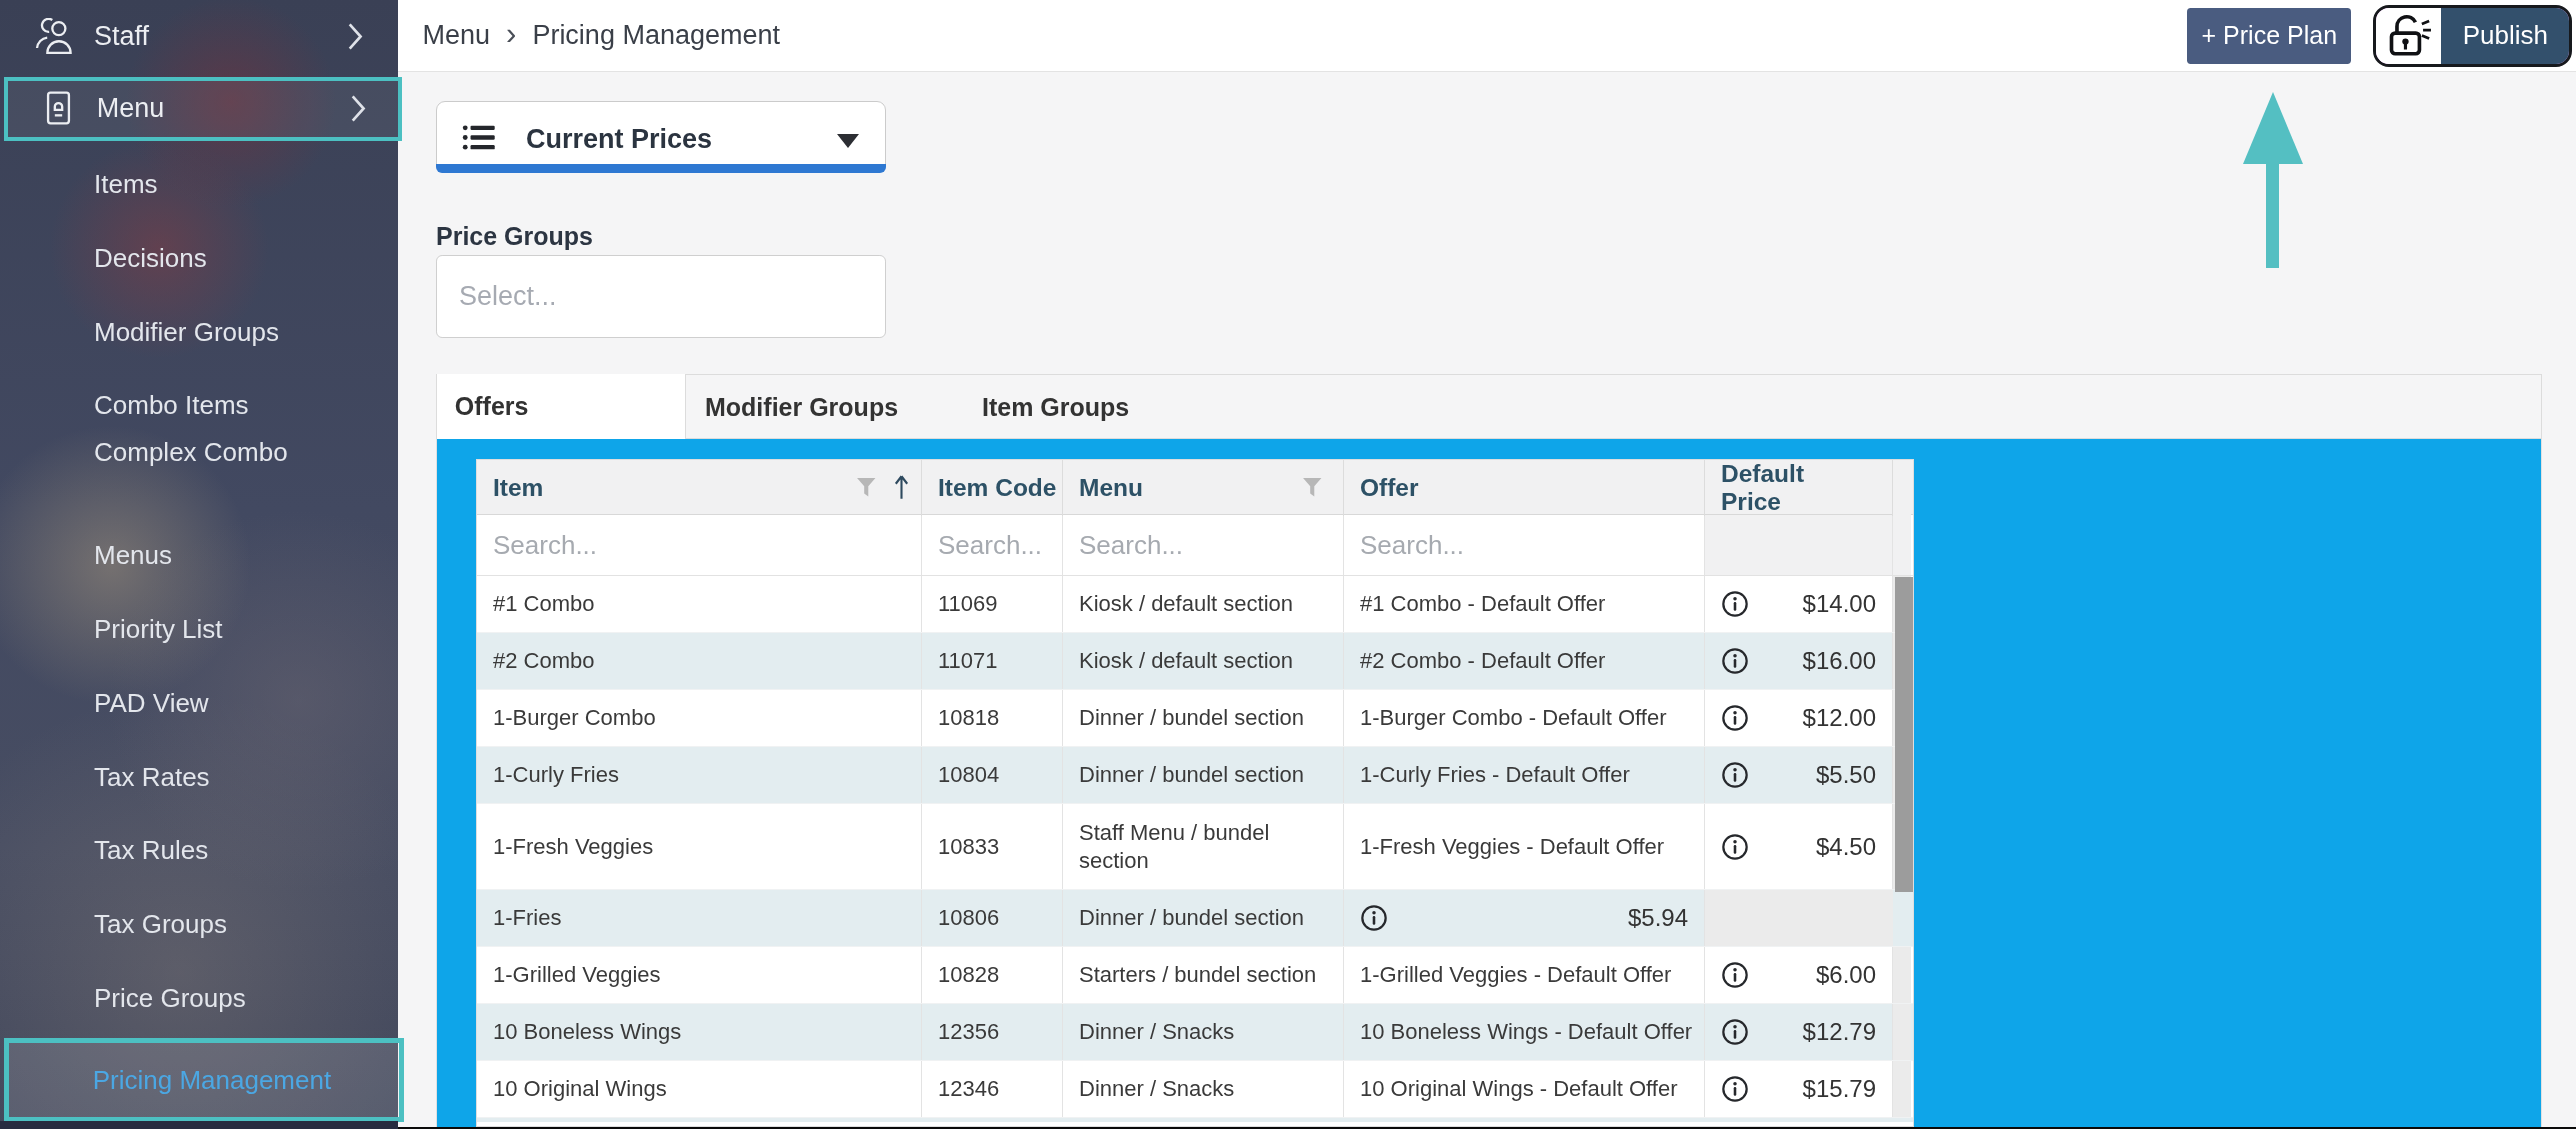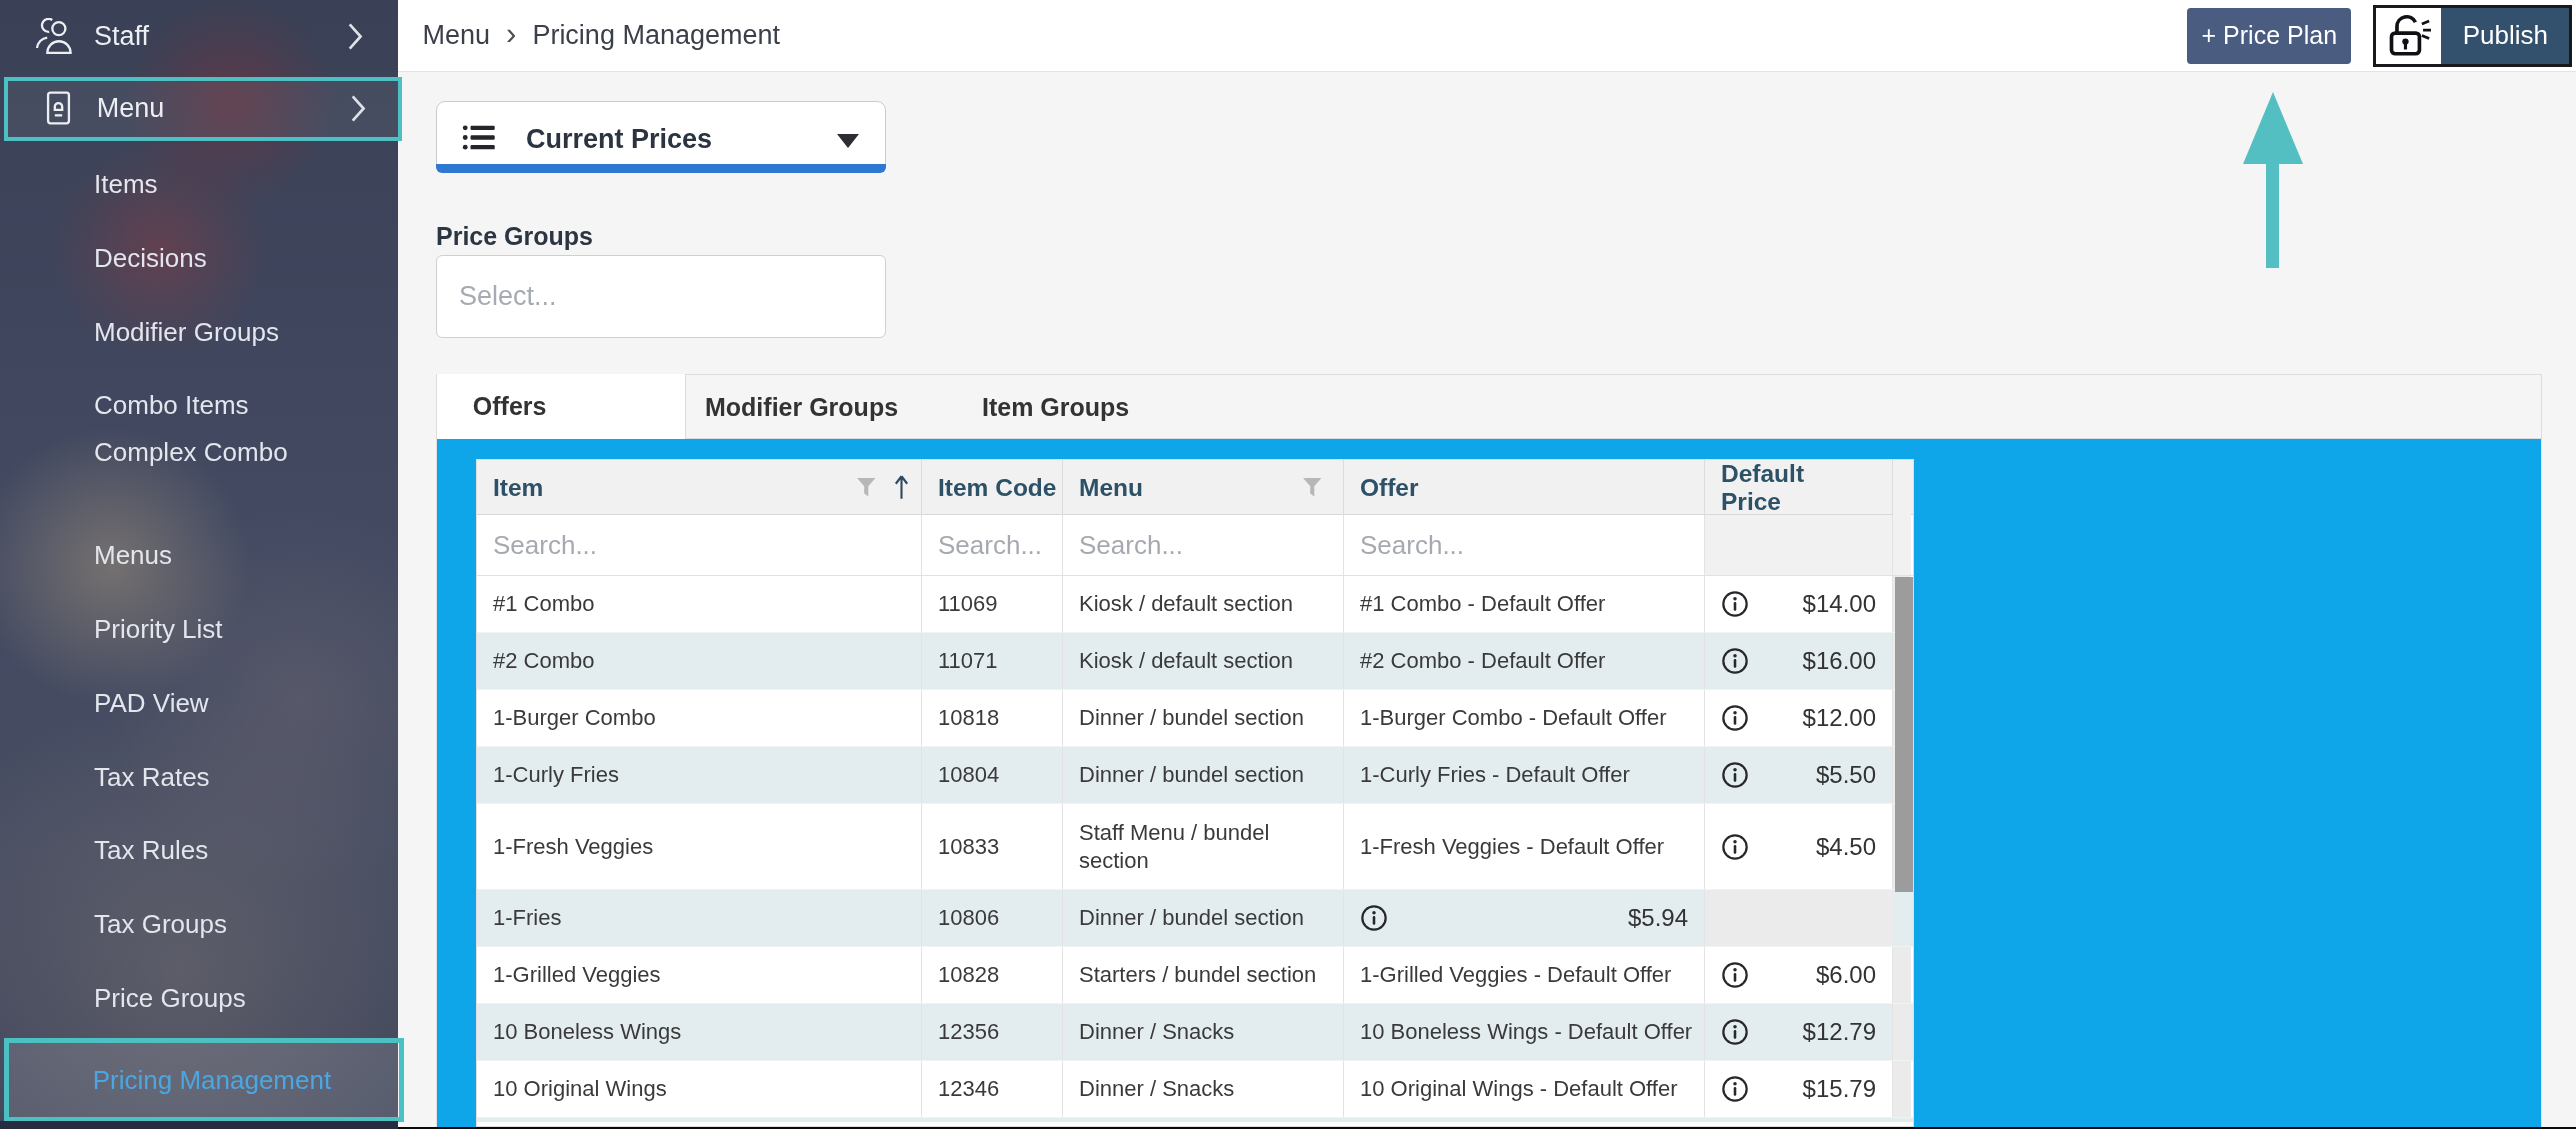--- a/index.html
+++ b/index.html
@@ -34,21 +34,21 @@
 
   
   .topbar { position:absolute; left:398px; top:0; width:2178px; height:72px; background:#fff;
     border-bottom:1.2px solid #e3e3e3; z-index:10; }
   .breadcrumb { position:absolute; left:24.5px; top:0; height:71px; display:flex; align-items:center; gap:16px; }
   .crumb { font-size:27px; color:#3a3f48; }
   .crumb-sep { font-size:31px; color:#4a4f58; padding-bottom:3.7px; }
   .top-actions { position:absolute; right:3.7px; top:4.9px; height:62px; display:flex; align-items:center; gap:22px; }
   .btn-price-plan { height:56px; width:164px; background:#4a5c80; border:none; border-radius:3.7px;
     color:#fff; font-size:25px; font-family:inherit; cursor:pointer; }
-  .publish-group { height:62px; display:flex; border:3.7px solid #17191d; border-radius:0; overflow:hidden; background:#f0abfc; }
+  .publish-group { height:62px; display:flex; border:3.7px solid #17191d; border-radius:16px; overflow:hidden; background:#f0abfc; }
   .lock-part { width:65px; display:flex; align-items:center; justify-content:center; background:#fff; cursor:pointer; }
   .btn-publish { width:128px; background:#33506c; border:none; color:#fff; font-size:26px; font-family:inherit; cursor:pointer; }
 
   
   .content { position:absolute; left:398px; top:72px; width:2178px; height:1057px; background:#f5f5f6; }
 
   .view-selector { position:absolute; left:38px; top:29px; width:450px; height:72px; background:#fff;
     border:1.2px solid #cbcbcb; border-radius:9px; cursor:pointer; }
   .view-selector .vs-icon { position:absolute; left:25px; top:21px; }
   .view-selector .vs-label { position:absolute; left:89px; top:22px; font-size:27px; font-weight:600; color:#2b3440; }
@@ -59,21 +59,21 @@
 
   .pg-label { position:absolute; left:38px; top:150px; font-size:25px; font-weight:700; color:#2c3542; }
   .pg-select { position:absolute; left:38px; top:183px; width:450px; height:83px; background:#fff;
     border:1.2px solid #cfcfcf; border-radius:6.1px; font-size:27px; color:#444; padding-left:22px; font-family:inherit; }
   .pg-select::placeholder { color:#a6aab2; }
 
   .tabstrip { position:absolute; left:38px; top:302px; width:2106px; height:65px; background:#f5f5f6;
     border:1.2px solid #dcdcdc; }
   .tab-active { position:absolute; left:-1.2px; top:-1.2px; width:250px; height:67px; background:#fff;
     border-left:1.2px solid #dcdcdc; border-right:1.2px solid #dcdcdc; cursor:pointer; }
-  .tab-active .tab-label { position:absolute; left:36px; top:18.3px; font-size:25px; font-weight:700; color:#323232; }
+  .tab-active .tab-label { position:absolute; left:18px; top:18.3px; font-size:25px; font-weight:700; color:#323232; }
   .tab { position:absolute; top:0; height:64px; display:flex; align-items:center; font-size:25px; font-weight:700;
     color:#333; cursor:pointer; }
   .tab2 { left:268px; } .tab3 { left:545px; }
 
   .panel { position:absolute; left:38px; top:367px; width:2106px; height:690px; background:#0ea5e9;
     border-left:1.2px solid #e0e0e0; border-right:1.2px solid #e0e0e0; }
 
   
   .tablewrap { position:absolute; left:39px; top:20px; width:1438px; height:668px;
     border:1.2px solid #dedede; overflow:hidden; background:#fff; }

